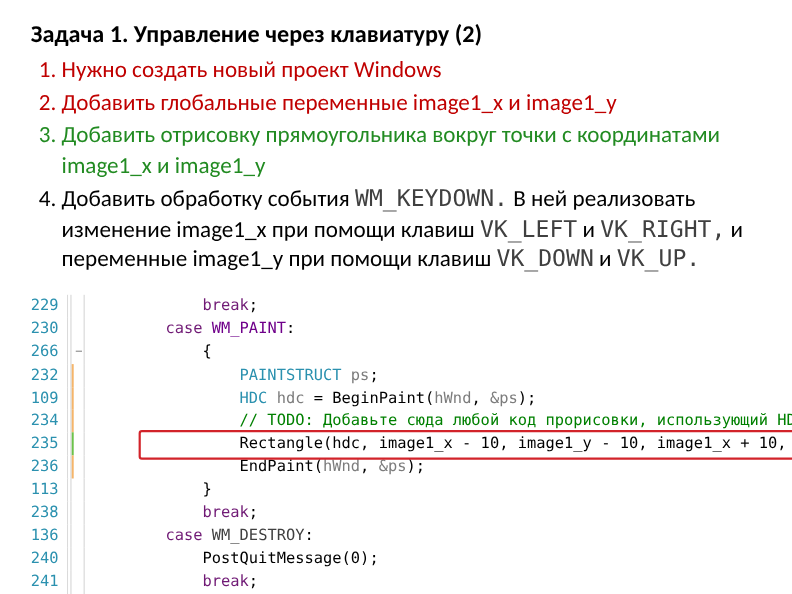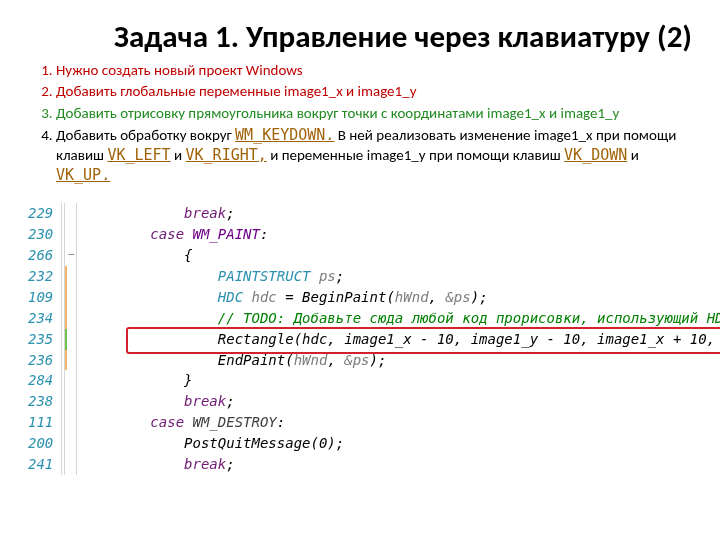--- a/index.html
+++ b/index.html
@@ -7,40 +7,39 @@
     padding: 18px 28px;
     width: 720px;
     height: 540px;
     box-sizing: border-box;
     font-family: Calibri, Arial, sans-serif;
     background: #fff;
     color: #000;
   }
   h1 {
     margin: 0 0 6px 0;
-    font-size: 31px;
+    font-size: 22px;
     font-weight: 700;
-    text-align: right;
+    text-align: left;
     line-height: 1.18;
   }
   ol.tasks {
     margin: 0 0 18px 0;
     padding-left: 28px;
-    font-size: 15px;
+    font-size: 21px;
     line-height: 1.32;
   }
   ol.tasks li { margin-bottom: 2px; }
   ol.tasks li.red { color: #c00000; }
   ol.tasks li.green { color: #228b22; }
   ol.tasks li.black { color: #000; }
-  .kw { color: #a16207; font-family: Consolas, monospace; text-decoration: underline; }
+  .kw { color: #404040; font-family: Consolas, monospace; }
   .code-wrap {
     position: relative;
     margin-top: 14px;
-    font-style: italic;
   }
   table.code {
     border-collapse: collapse;
     font-family: Consolas, monospace;
     font-size: 14px;
     line-height: 1.35;
   }
   td.ln {
     color: #2b91af;
     text-align: right;
@@ -89,21 +88,21 @@
 </head>
 <body>
 
 <h1>Задача 1. Управление через клавиатуру (2)</h1>
 
 <ol class="tasks">
   <li class="red">Нужно создать новый проект Windows</li>
   <li class="red">Добавить глобальные переменные image1_x и image1_y</li>
   <li class="green">Добавить отрисовку прямоугольника вокруг точки с координатами image1_x и image1_y</li>
   <li class="black">
-    <span>Добавить обработку вокруг </span><span class="kw">WM_KEYDOWN.</span><span>  В ней реализовать изменение image1_x при помощи клавиш </span><span class="kw">VK_LEFT</span><span> и </span><span class="kw">VK_RIGHT,</span><span> и переменные image1_y при помощи клавиш  </span><span class="kw">VK_DOWN</span><span> и </span><span class="kw">VK_UP.</span>
+    <span>Добавить обработку события </span><span class="kw">WM_KEYDOWN.</span><span>  В ней реализовать изменение image1_x при помощи клавиш </span><span class="kw">VK_LEFT</span><span> и </span><span class="kw">VK_RIGHT,</span><span> и переменные image1_y при помощи клавиш  </span><span class="kw">VK_DOWN</span><span> и </span><span class="kw">VK_UP.</span>
   </li>
 </ol>
 
 <div class="code-wrap">
 <table class="code">
   <tbody>
         <tr>
     <td class="ln">229</td>
     <td class="gut"></td>
           <td class="mod"></td>
@@ -153,42 +152,42 @@
     <td class="src">                <span class="tok-func">Rectangle</span><span class="tok-punc">(hdc, image1_x - 10, image1_y - 10, image1_x + 10, image1_y + 10);</span></td>
   </tr>
   <tr>
     <td class="ln">236</td>
     <td class="gut"></td>
           <td class="mod bar-orange"></td>
           <td class="fold"></td>
     <td class="src">                <span class="tok-func">EndPaint</span>(<span class="tok-ident">hWnd</span>, <span class="tok-ident">&amp;ps</span>)<span class="tok-punc">;</span></td>
   </tr>
   <tr>
-    <td class="ln">284</td>
+    <td class="ln">113</td>
     <td class="gut"></td>
           <td class="mod"></td>
           <td class="fold"></td>
     <td class="src">            <span class="tok-brace">}</span></td>
   </tr>
   <tr>
     <td class="ln">238</td>
     <td class="gut"></td>
           <td class="mod"></td>
           <td class="fold"></td>
     <td class="src">            <span class="tok-kw">break</span><span class="tok-punc">;</span></td>
   </tr>
   <tr>
-    <td class="ln">111</td>
+    <td class="ln">136</td>
     <td class="gut"></td>
           <td class="mod"></td>
           <td class="fold"></td>
     <td class="src">        <span class="tok-kw">case</span> <span style="color:#404040">WM_DESTROY</span><span class="tok-punc">:</span></td>
   </tr>
   <tr>
-    <td class="ln">200</td>
+    <td class="ln">240</td>
     <td class="gut"></td>
           <td class="mod"></td>
           <td class="fold"></td>
     <td class="src">            <span class="tok-func">PostQuitMessage</span><span class="tok-punc">(0);</span></td>
   </tr>
   <tr>
     <td class="ln">241</td>
     <td class="gut"></td>
           <td class="mod"></td>
           <td class="fold"></td>

